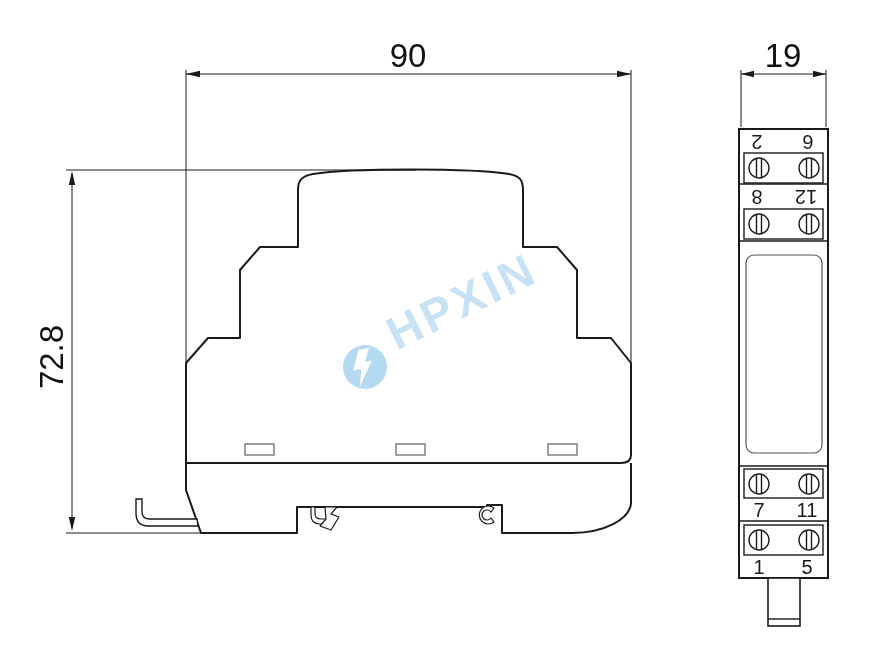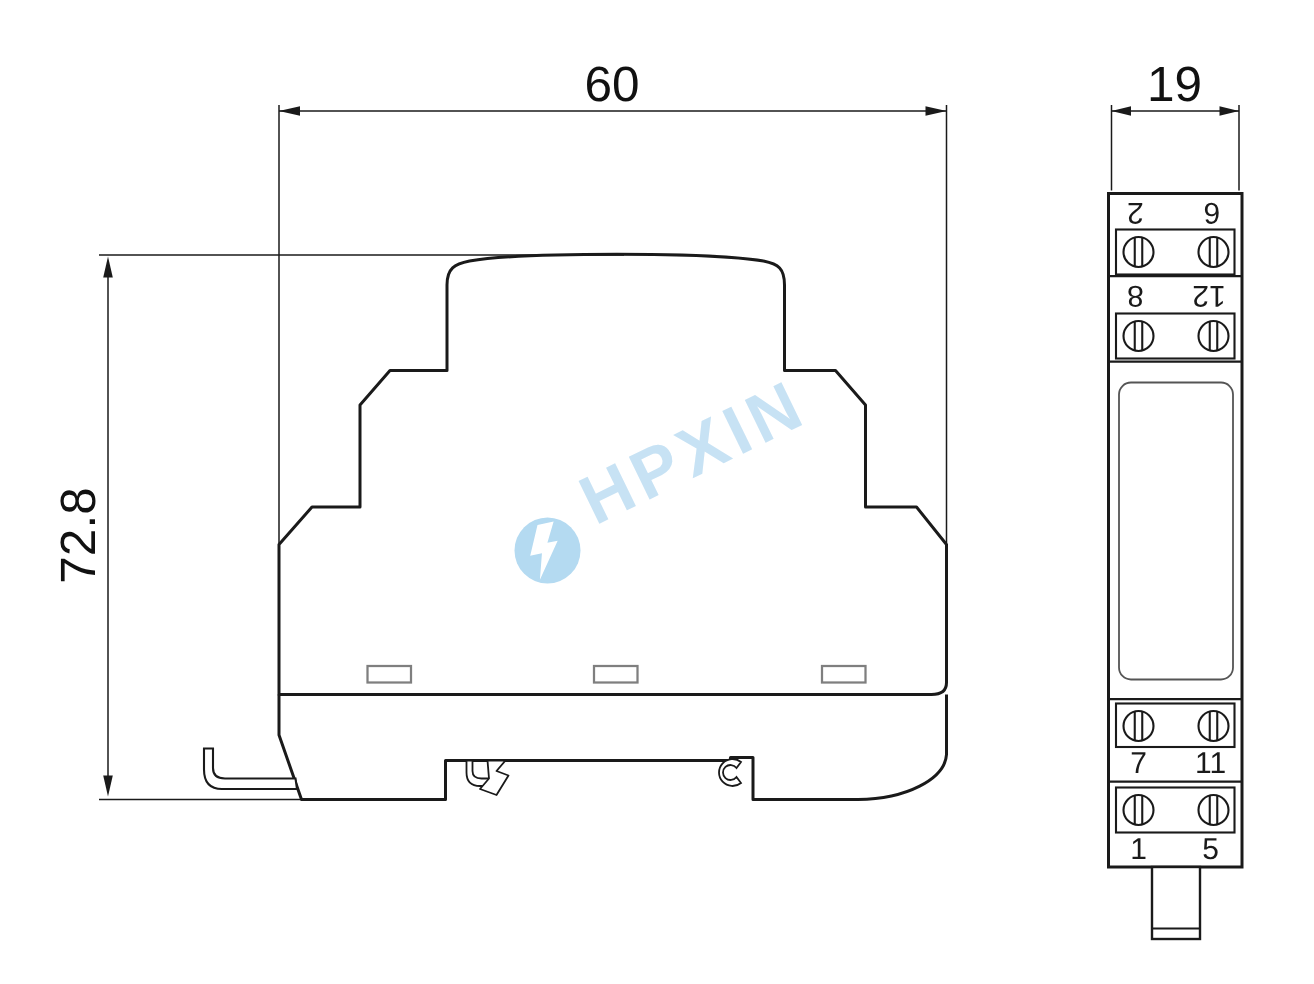--- a/index.html
+++ b/index.html
@@ -148,21 +148,21 @@
         </g>
       </g>
 
       <rect x="746" y="255" width="76" height="198" rx="8" fill="none" stroke="#555555" stroke-width="1.2"></rect>
 
       <rect x="768" y="578" width="32" height="48" fill="#ffffff" stroke="#1a1a1a" stroke-width="1.6"></rect>
       <line x1="768" y1="619" x2="800" y2="619" stroke="#1a1a1a" stroke-width="1.4"></line>
     </g>
   </svg>
 
-  <span class="dim-label" style="left:408px;top:56px;">60</span>
+  <span class="dim-label" style="left:408px;top:56px;">90</span>
   <span class="dim-label vert" style="left:52px;top:357px;">72.8</span>
   <span class="dim-label" style="left:783px;top:56px;">19</span>
 
   <span class="term-label flip" style="left:757px;top:141px;">2</span>
   <span class="term-label flip" style="left:808px;top:141px;">6</span>
   <span class="term-label flip" style="left:757px;top:196px;">8</span>
   <span class="term-label flip" style="left:806px;top:196px;">12</span>
   <span class="term-label" style="left:759px;top:510px;">7</span>
   <span class="term-label" style="left:807px;top:510px;">11</span>
   <span class="term-label" style="left:759px;top:567px;">1</span>

